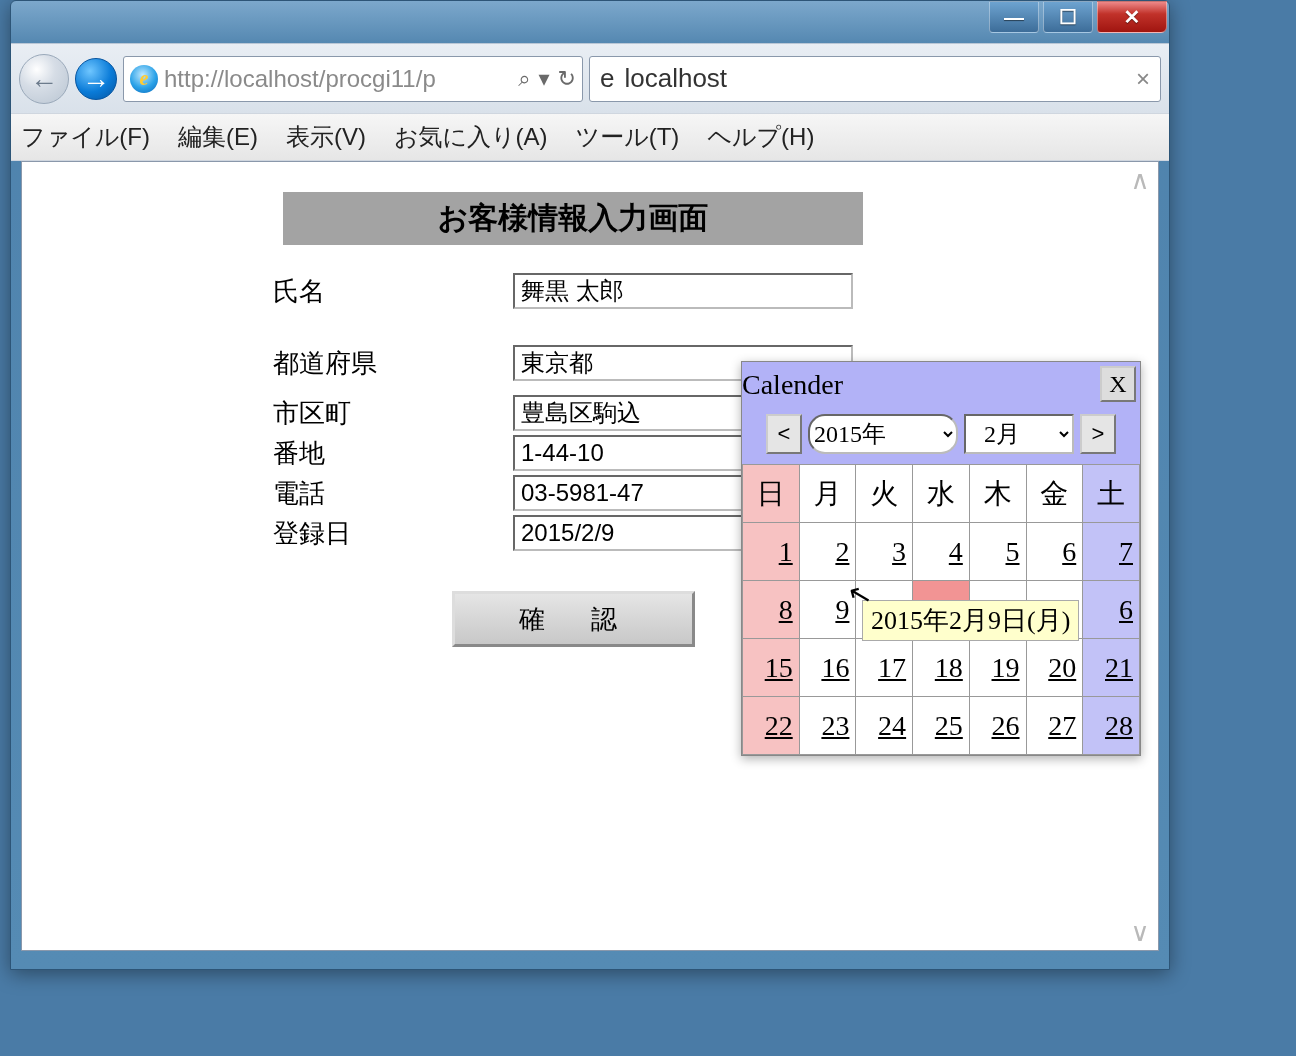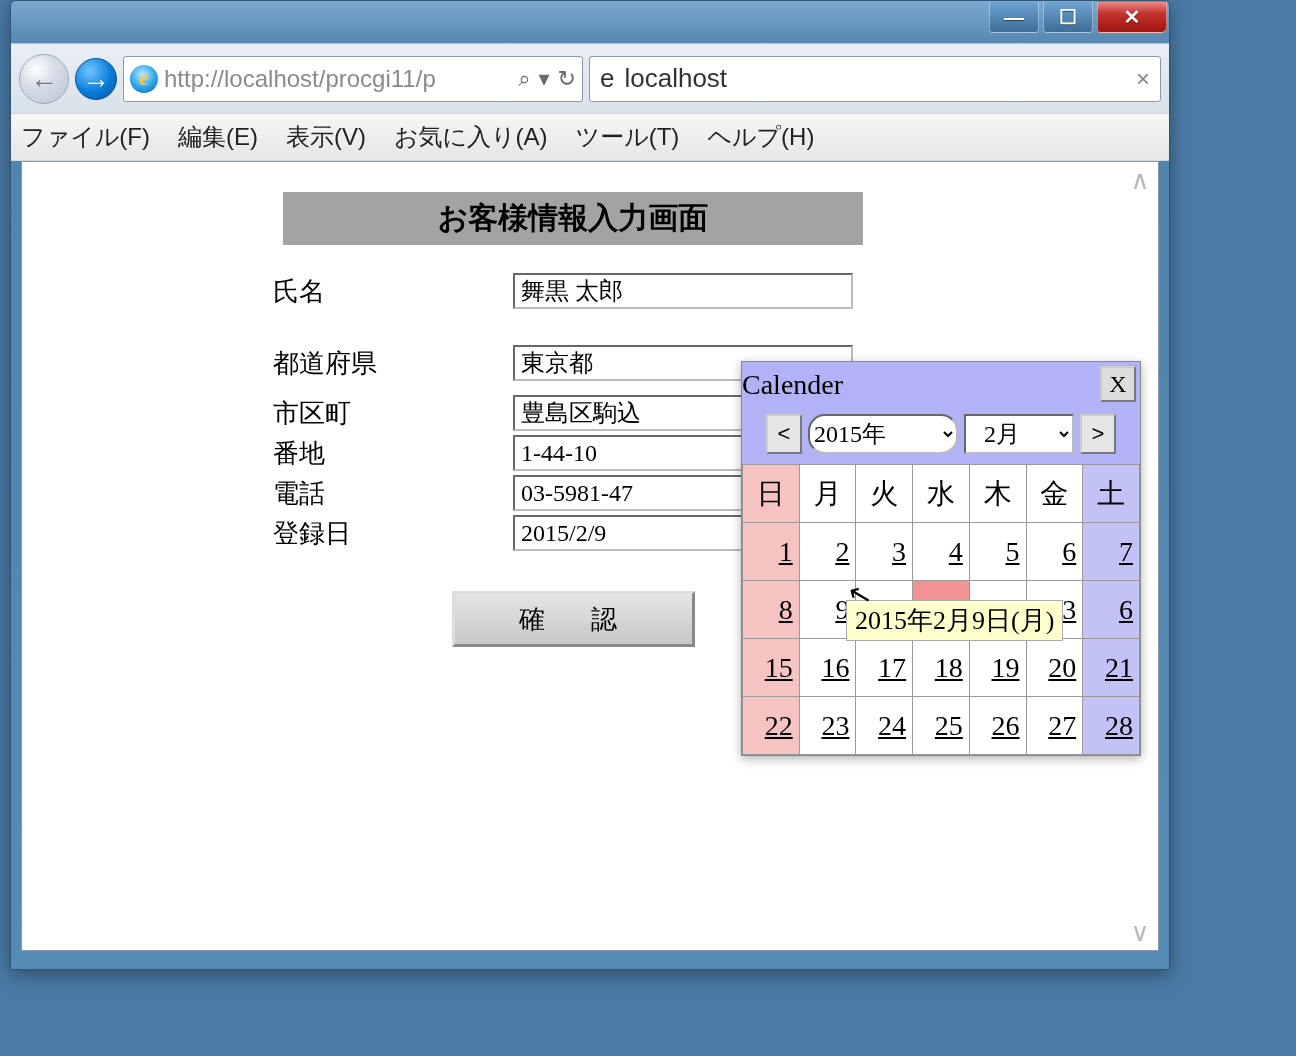--- a/index.html
+++ b/index.html
@@ -177,21 +177,21 @@
   .form-row { display: flex; align-items: flex-end; margin-bottom: 14px; }
   .form-row.tight { margin-bottom: 4px; }
   .form-label { width: 240px; font-size: 26px; color: #000; }
   .form-input {
     width: 340px;
     height: 36px;
     border: 2px inset #bbb;
     background: #fff;
     font-size: 24px;
     padding: 0 6px;
-    font-family: Liberation Serif, serif;
+    font-family: Liberation Sans, sans-serif;
   }
 
   .confirm-btn {
     display: block;
     width: 243px;
     height: 56px;
     margin: 40px auto 0 auto;
     background: linear-gradient(#e5e5e5,#c8c8c8);
     border: 3px outset #ddd;
     font-size: 26px;
@@ -267,21 +267,21 @@
     vertical-align: middle;
   }
   table.cal-grid th { text-align: center; padding: 0; font-weight: normal; }
   .sun-col { background: #f7c2c2; }
   .sat-col { background: #c2c2f7; }
   .holiday { background: #f29494 !important; }
   td.day a { color: #000; text-decoration: underline; cursor: pointer; }
 
   .tooltip {
     position: absolute;
-    left: 104px;
+    left: 120px;
     top: 238px;
     background: #ffffcc;
     border: 1px solid #aaa;
     font-size: 26px;
     padding: 2px 8px;
     color: #000;
     z-index: 20;
     font-family: "Times New Roman", serif;
     white-space: nowrap;
   }

